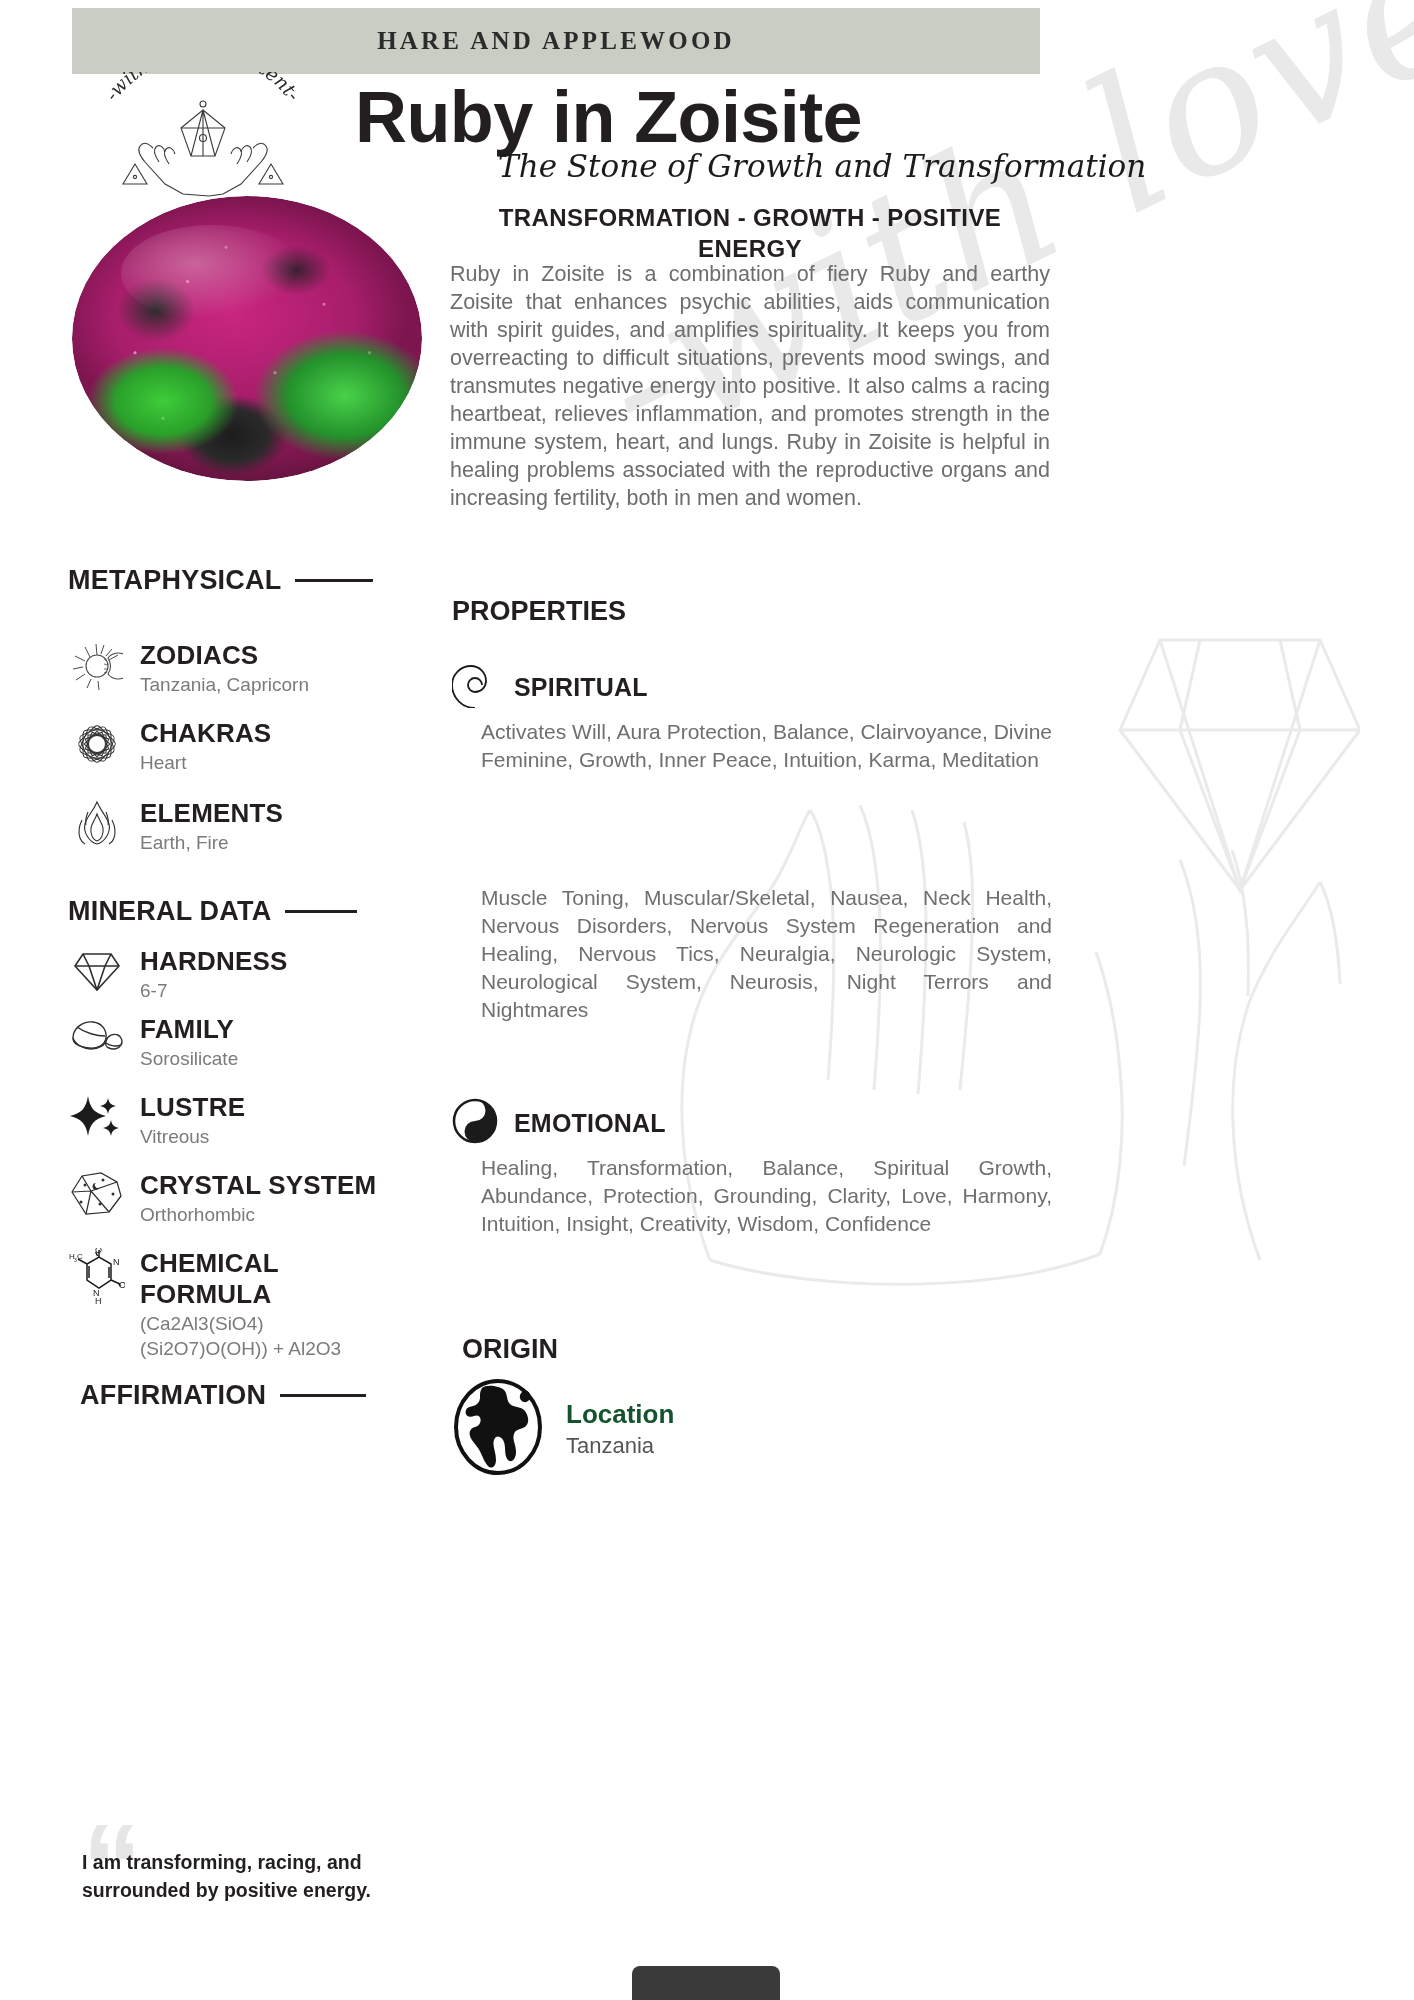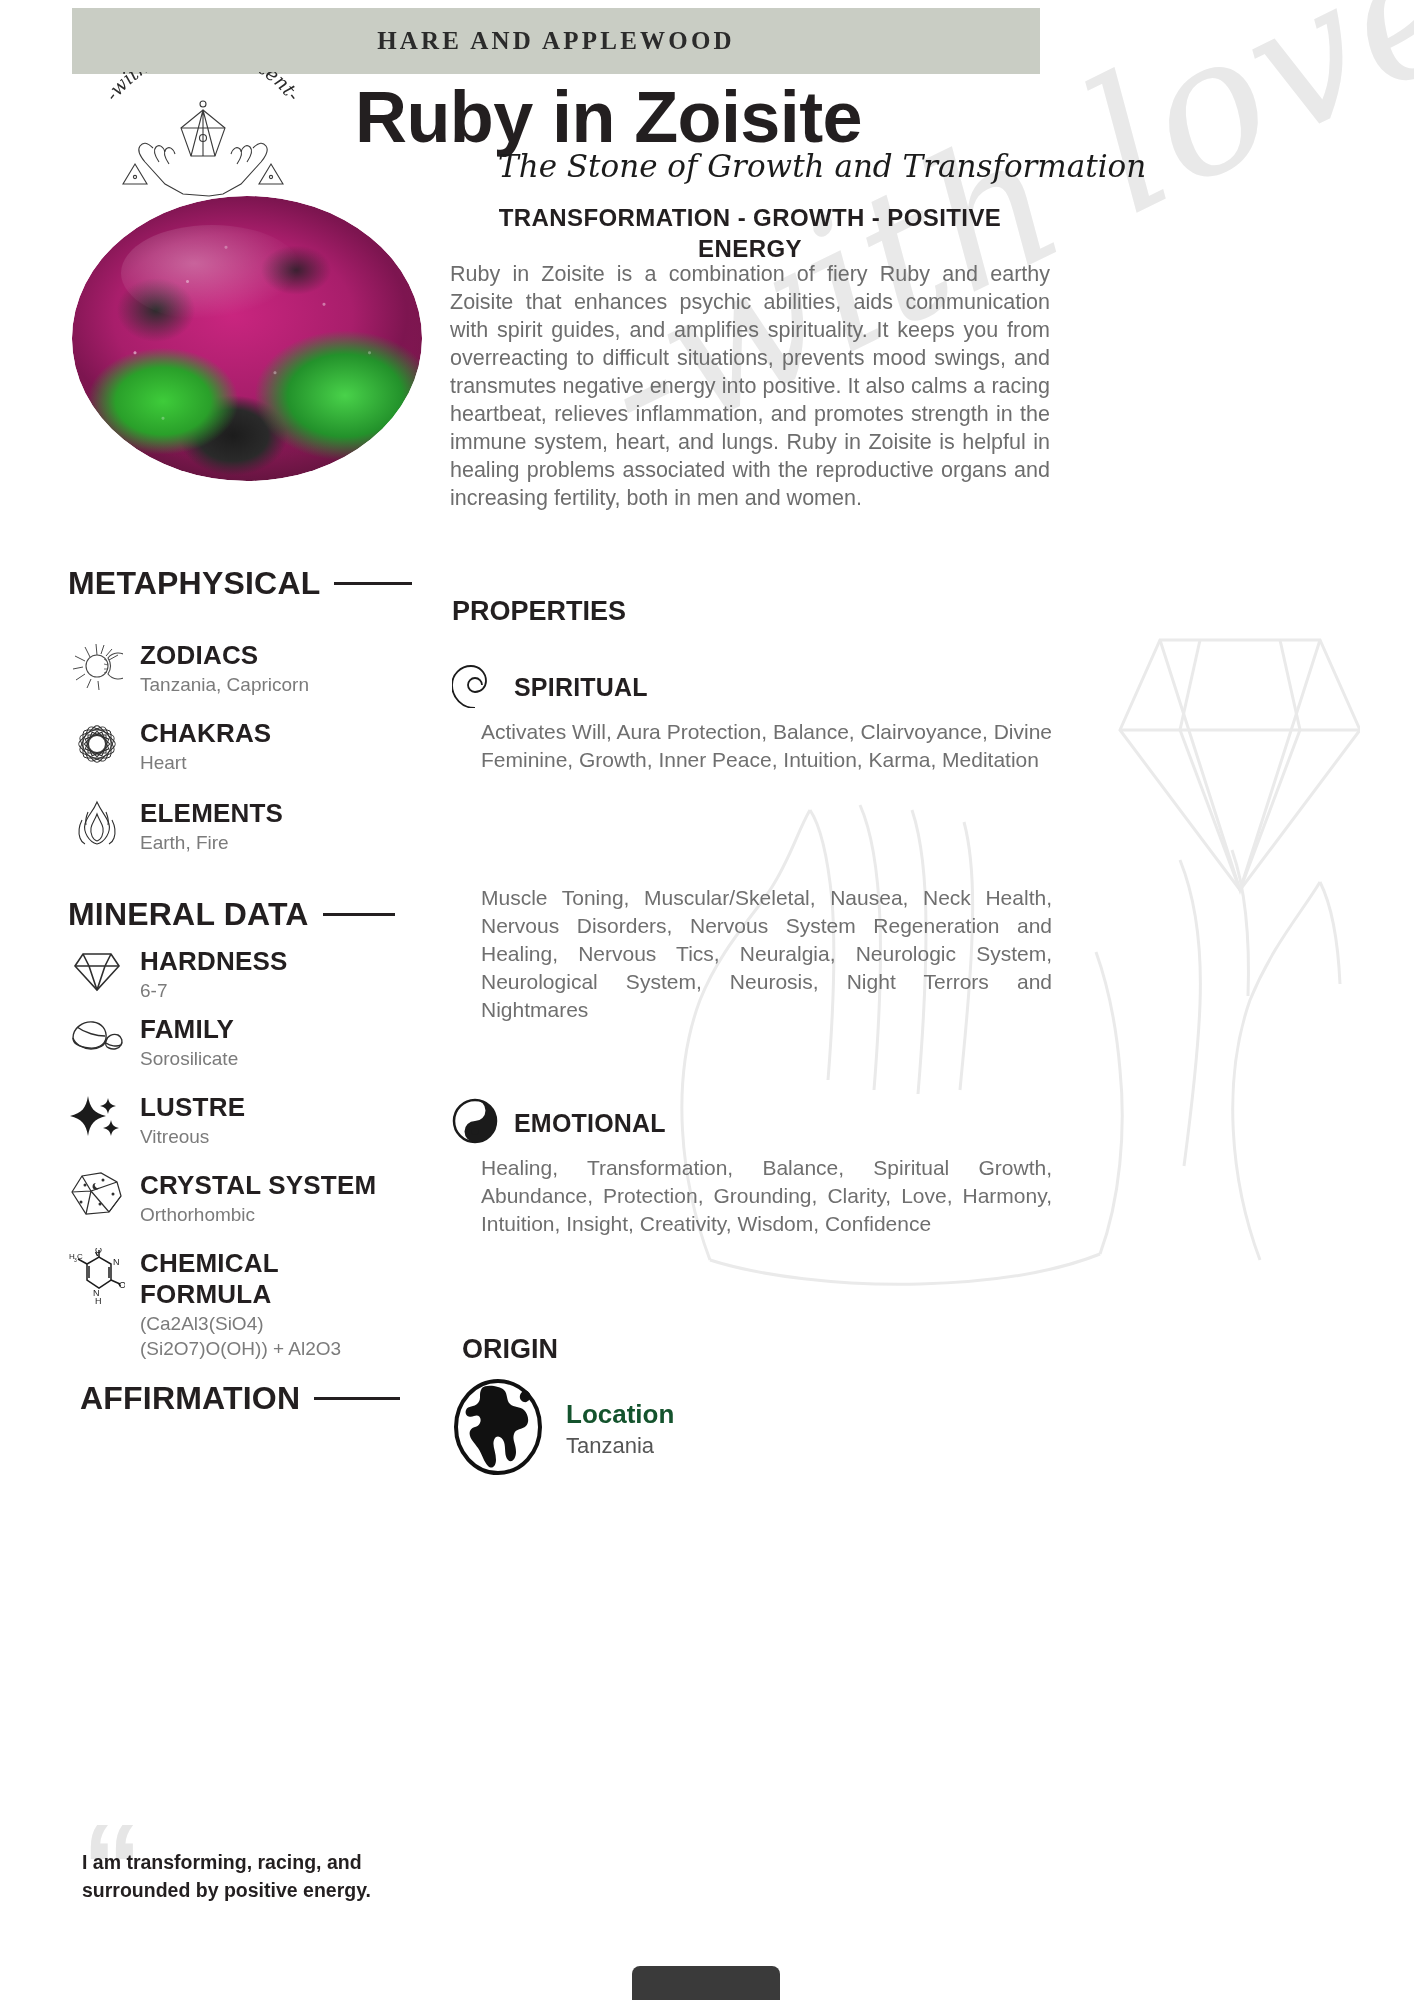--- a/index.html
+++ b/index.html
@@ -90,21 +90,21 @@
     color:#231f20; letter-spacing:.4px; line-height:1.28;
   }
   .desc {
     position:absolute; left:450px; top:260px; width:600px;
     font-size:21.5px; line-height:28px; color:#6d6d6d;
     text-align:justify;
   }
 
   
   .sec-head { position:absolute; display:flex; align-items:center; gap:14px; }
-  .sec-head .lbl { font-size:32px; font-weight:bold; color:#231f20; letter-spacing:.2px; white-space:nowrap;}
+  .sec-head .lbl { font-size:27px; font-weight:bold; color:#231f20; letter-spacing:.2px; white-space:nowrap;}
   .sec-head .rule { height:3px; background:#231f20; }
 
   .sec-plain { position:absolute; font-size:27px; font-weight:bold; color:#231f20; }
 
   
   .row { position:absolute; display:flex; align-items:flex-start; gap:14px; }
   .row .ic { width:58px; flex:0 0 58px; display:flex; align-items:center; justify-content:center; }
   .row .txt .k { font-size:26px; font-weight:bold; color:#231f20; letter-spacing:.2px; line-height:1.2;}
   .row .txt .v { font-size:19px; color:#7b7b7b; line-height:1.28; margin-top:2px;}
 

